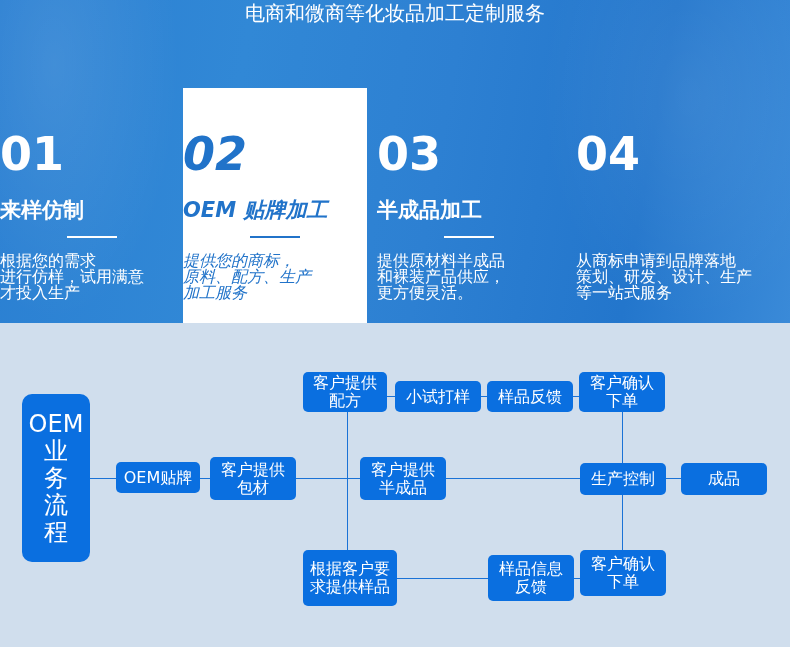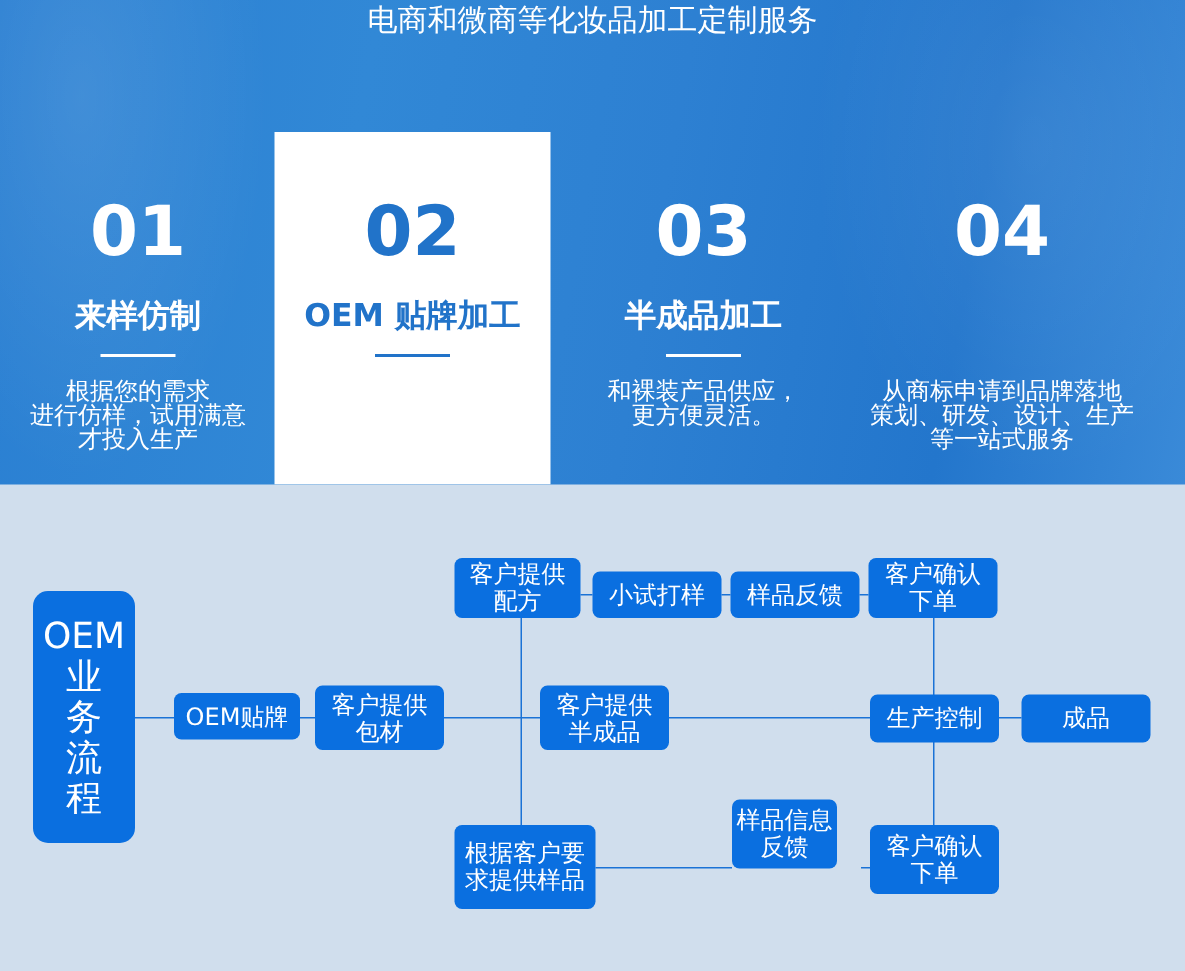--- a/index.html
+++ b/index.html
@@ -2,21 +2,21 @@
 <html><head>
 <meta charset="utf-8">
 <style>
   * { margin: 0; padding: 0; box-sizing: border-box; }
   body { width: 790px; height: 647px; overflow: hidden; font-family: "DejaVu Sans", "Liberation Sans", sans-serif; background: #d0deed; position: relative; }
   .hero { position: absolute; left: 0; top: 0; width: 790px; height: 323px;
     background: linear-gradient(100deg, #2a7fd2 0%, #3188d6 30%, #2d80d2 55%, #2376cc 80%, #3a8ad8 100%); overflow: hidden; }
   .hero .shade1 { position: absolute; left: 0; top: 0; width: 180px; height: 323px; background: radial-gradient(ellipse at 30% 20%, rgba(255,255,255,0.10), rgba(255,255,255,0) 70%); }
   .hero .shade2 { position: absolute; left: 540px; top: 0; width: 250px; height: 323px; background: radial-gradient(ellipse at 60% 30%, rgba(255,255,255,0.08), rgba(255,255,255,0) 70%); }
   .hero-title { position: absolute; left: 0; top: 0; width: 790px; text-align: center; color: #fff; font-size: 20px; line-height: 26px; letter-spacing: 0px; }
-  .card { position: absolute; top: 88px; width: 184px; height: 235px; text-align: center; color: #fff; }
+  .card { position: absolute; top: 88px; width: 184px; height: 235px; text-align: left; color: #fff; }
   .card.active { background: #fff; color: #2173c9; }
   .card .num { position: absolute; top: 38px; left: 0; width: 100%; font-size: 46px; font-weight: bold; line-height: 56px; font-family: "DejaVu Sans", sans-serif; }
   .card .title { position: absolute; top: 108px; left: 0; width: 100%; font-size: 21px; font-weight: bold; line-height: 28px; white-space: nowrap; }
   .card .bar { position: absolute; top: 148px; left: 50%; margin-left: -25px; width: 50px; height: 2px; background: #fff; }
   .card.active .bar { background: #2173c9; }
   .card .desc { position: absolute; top: 165px; left: 0; width: 100%; font-size: 16px; line-height: 16px; }
   .card .desc span { display: block; }
   .flow { position: absolute; left: 0; top: 323px; width: 790px; height: 324px; }
   .line { position: absolute; background: #1a72d6; }
   .box { position: absolute; background: #0a6fe0; color: #fff; border-radius: 5px; display: flex; flex-direction: column; align-items: center; justify-content: center; text-align: center; font-size: 16px; line-height: 18px; }
@@ -35,31 +35,37 @@
     <div class="num">01</div>
     <div class="title">来样仿制</div>
     <div class="bar"></div>
     <div class="desc">
       <span>根据您的需求</span>
       <span>进行仿样，试用满意</span>
       <span>才投入生产</span>
     </div>
   </div>
 
-  <div class="card active" style="left:183px;">
+  <div class="card active" style="left:183px;font-style:italic;">
     <div class="num">02</div>
     <div class="title">OEM 贴牌加工</div>
     <div class="bar"></div>
+    <div class="desc">
+      <span>提供您的商标，</span>
+      <span>原料、配方、生产</span>
+      <span>加工服务</span>
+    </div>
   </div>
 
   <div class="card" style="left:377px;">
     <div class="num">03</div>
     <div class="title">半成品加工</div>
     <div class="bar"></div>
     <div class="desc">
+      <span>提供原材料半成品</span>
       <span>和裸装产品供应，</span>
       <span>更方便灵活。</span>
     </div>
   </div>
 
   <div class="card" style="left:576px; width:184px;">
     <div class="num">04</div>
     <div class="desc">
       <span>从商标申请到品牌落地</span>
       <span>策划、研发、设计、生产</span>
@@ -129,21 +135,21 @@
 
   <div class="box" style="left:681px; top:140px; width:86px; height:32px;">
     <span>成品</span>
   </div>
 
   <div class="box" style="left:303px; top:227px; width:94px; height:56px;">
     <span>根据客户要</span>
     <span>求提供样品</span>
   </div>
 
-  <div class="box" style="left:488px; top:210px; width:70px; height:46px;">
+  <div class="box" style="left:488px; top:232px; width:86px; height:46px;">
     <span>样品信息</span>
     <span>反馈</span>
   </div>
 
   <div class="box" style="left:580px; top:227px; width:86px; height:46px;">
     <span>客户确认</span>
     <span>下单</span>
   </div>
 </div>
 

